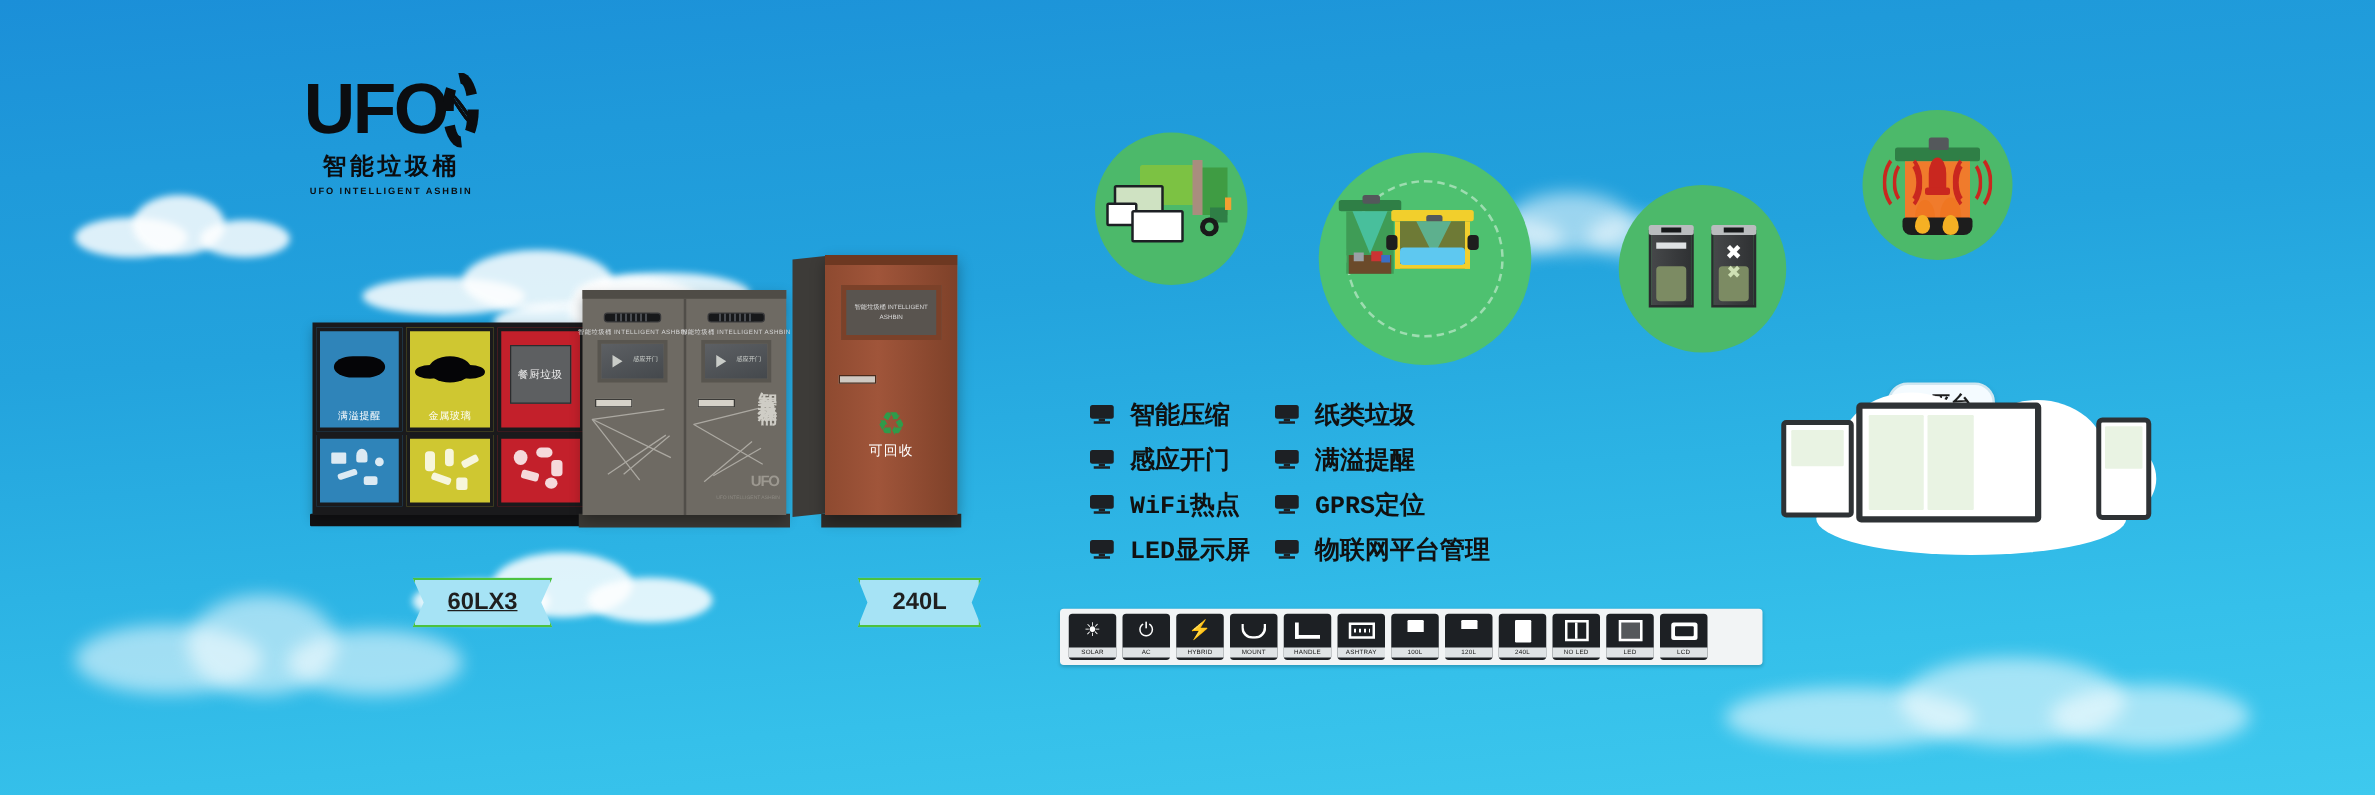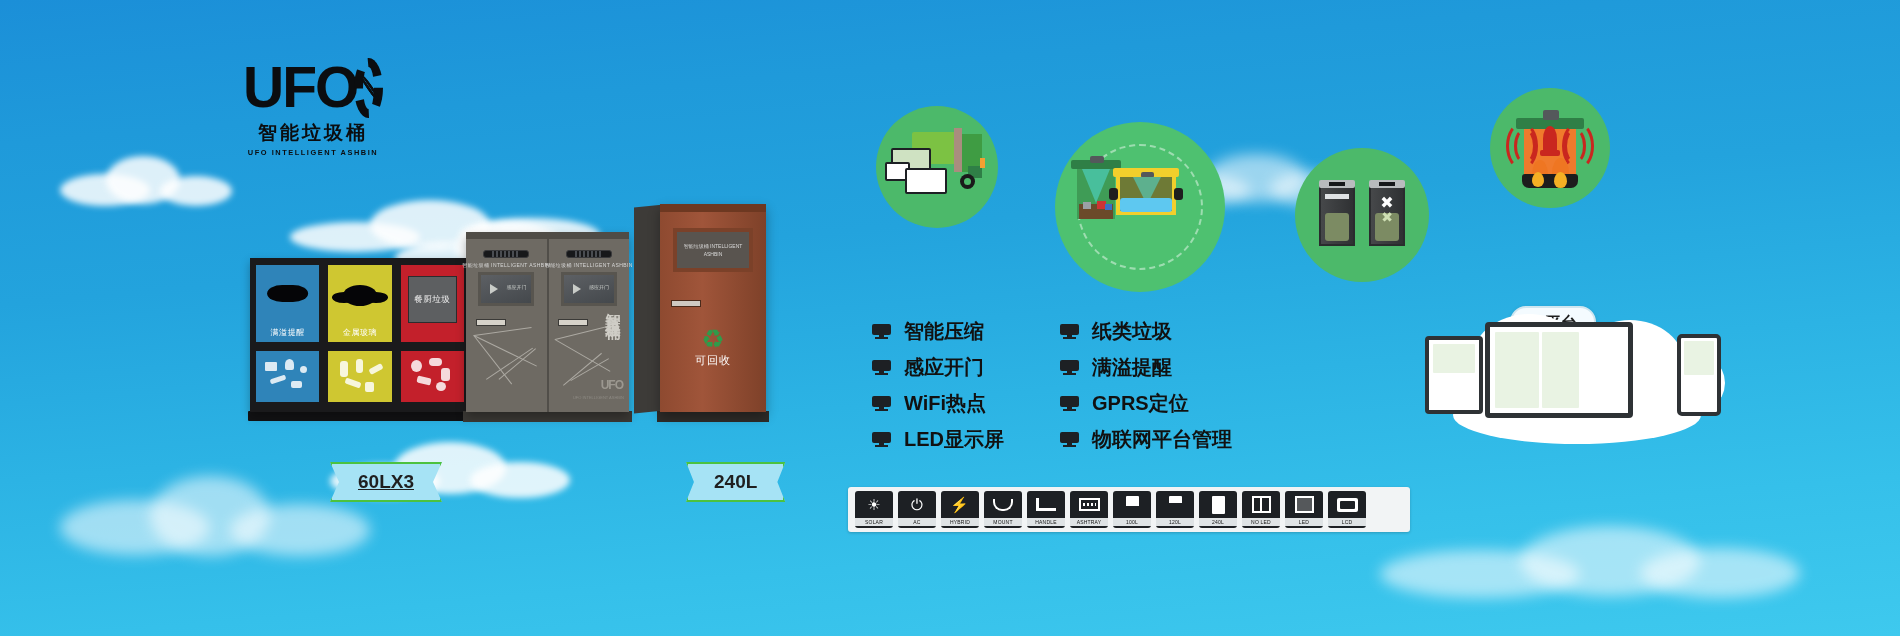--- a/index.html
+++ b/index.html
@@ -166,21 +166,21 @@
   
   .tag {
     position:absolute; height:40px; padding:0 26px;
     display:flex; align-items:center; justify-content:center;
     background:#a6e3f5; border:2px solid #4cc23f;
     font-size:19px; font-weight:bold; color:#1f1f1f;
     clip-path:polygon(0 0, 100% 0, 92% 50%, 100% 100%, 0 100%, 8% 50%);
   }
 
   
-  .features { position:absolute; left:872px; top:318px; display:flex; gap:56px; }
+  .features { position:absolute; left:872px; top:318px; display:flex; gap:20px;font-family:Liberation Mono, monospace; }
   .fcol { display:flex; flex-direction:column; gap:9px; }
   .frow { display:flex; align-items:center; gap:13px; }
   .monitor-ico { position:relative; width:19px; height:15px; flex:none; }
   .monitor-ico .sc { position:absolute; left:0; top:0; width:19px; height:11px;
     background:#1d2024; border-radius:2px; }
   .monitor-ico .st { position:absolute; left:7px; top:11px; width:5px; height:2px; background:#1d2024; }
   .monitor-ico .bs { position:absolute; left:3px; top:13px; width:13px; height:2px; background:#1d2024; }
   .frow span { font-size:20px; color:#111; font-weight:bold; white-space:nowrap; }
 
   

